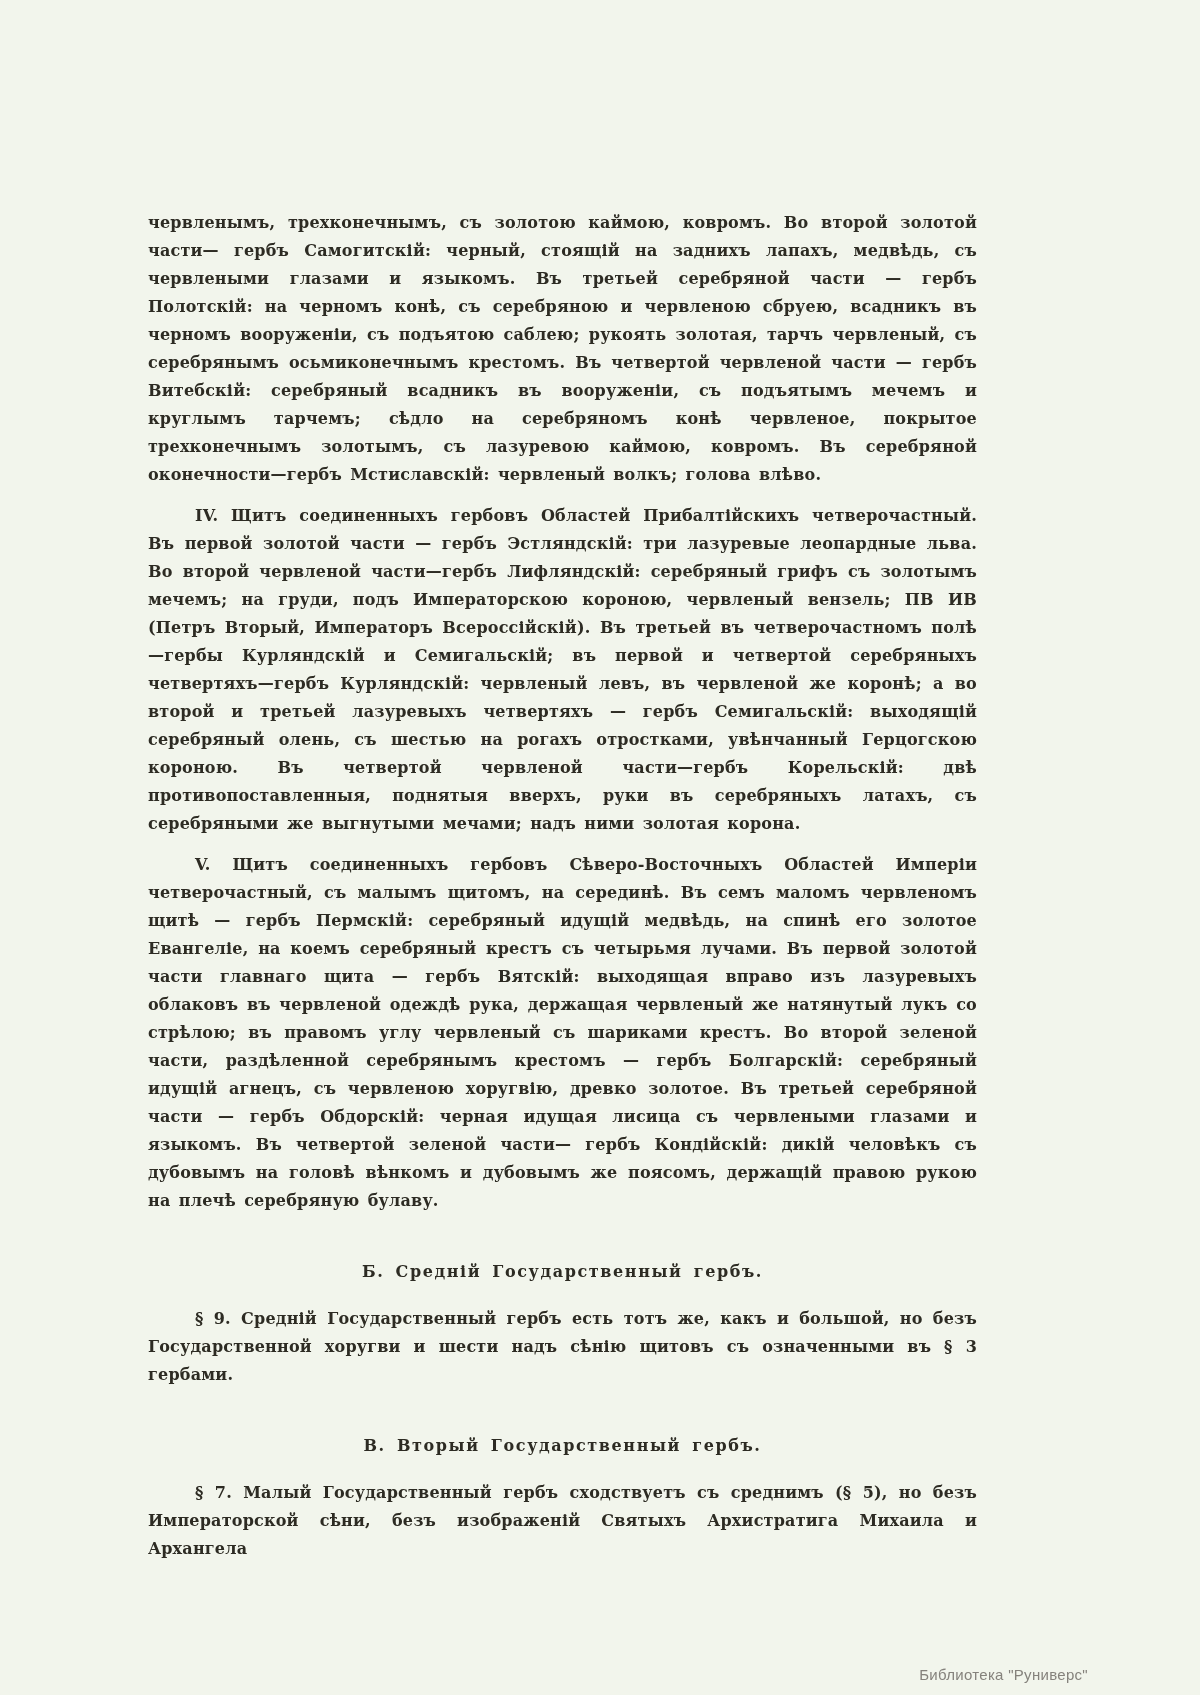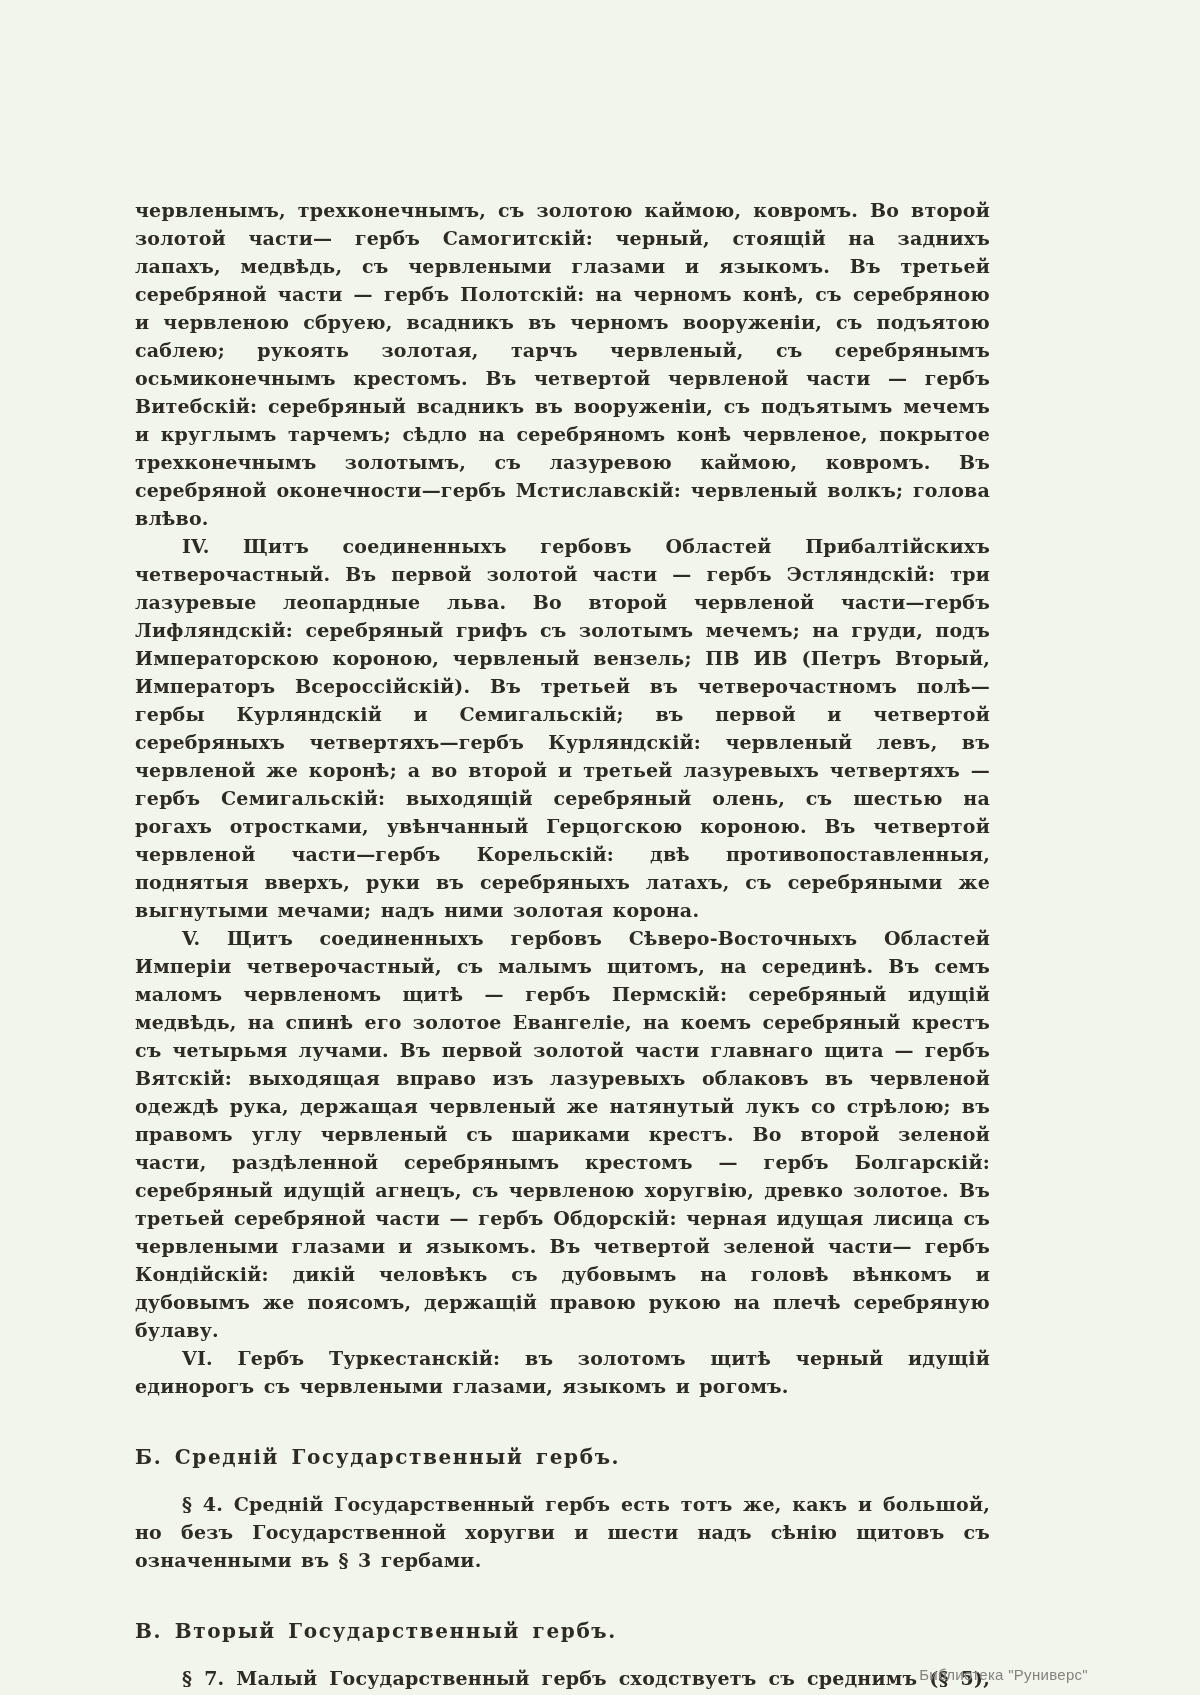--- a/index.html
+++ b/index.html
@@ -11,33 +11,34 @@
     font-family: "DejaVu Serif", "Liberation Serif", serif;
     position: relative;
     overflow: hidden;
   }
   .page {
     box-sizing: border-box;
     width: 1200px;
     padding: 196px 210px 0 135px;
   }
   .para {
-    font-size: 19px;
+    font-size: 16px;
     line-height: 28px;
     font-weight: 700;
     text-align: justify;
     word-spacing: 2.5px;
     letter-spacing: 0.2px;
-    margin: 0;
+    margin: 13px;
   }
   .para.indent { text-indent: 47px; }
   .heading {
-    font-size: 20px;
+    font-size: 16px;
     line-height: 22px;
     font-weight: 700;
+    text-align: center;
     letter-spacing: 1.6px;
     word-spacing: 4px;
     margin: 46px 0 22px 0;
   }
   .watermark {
     position: absolute;
     right: 112px;
     bottom: 12px;
     font-family: "Liberation Sans", "DejaVu Sans", sans-serif;
     font-size: 15px;
@@ -48,24 +49,23 @@
 </head>
 <body style="background: rgb(242, 245, 236); color: rgb(45, 43, 35);">
 
 <div class="page">
   <p class="para">червленымъ, трехконечнымъ, съ золотою каймою, ковромъ. Во второй золотой части— гербъ Самогитскій: черный, стоящій на заднихъ лапахъ, медвѣдь, съ червлеными глазами и языкомъ. Въ третьей серебряной части — гербъ Полотскій: на черномъ конѣ, съ серебряною и червленою сбруею, всадникъ въ черномъ вооруженіи, съ подъятою саблею; рукоять золотая, тарчъ червленый, съ серебрянымъ осьмиконечнымъ крестомъ. Въ четвертой червленой части — гербъ Витебскій: серебряный всадникъ въ вооруженіи, съ подъятымъ мечемъ и круглымъ тарчемъ; сѣдло на серебряномъ конѣ червленое, покрытое трехконечнымъ золотымъ, съ лазуревою каймою, ковромъ. Въ серебряной оконечности—гербъ Мстиславскій: червленый волкъ; голова влѣво.</p>
 
   <p class="para indent">IV. Щитъ соединенныхъ гербовъ Областей Прибалтійскихъ четверочастный. Въ первой золотой части — гербъ Эстляндскій: три лазуревые леопардные льва. Во второй червленой части—гербъ Лифляндскій: серебряный грифъ съ золотымъ мечемъ; на груди, подъ Императорскою короною, червленый вензель; ПВ ИВ (Петръ Вторый, Императоръ Всероссійскій). Въ третьей въ четверочастномъ полѣ—гербы Курляндскій и Семигальскій; въ первой и четвертой серебряныхъ четвертяхъ—гербъ Курляндскій: червленый левъ, въ червленой же коронѣ; а во второй и третьей лазуревыхъ четвертяхъ — гербъ Семигальскій: выходящій серебряный олень, съ шестью на рогахъ отростками, увѣнчанный Герцогскою короною. Въ четвертой червленой части—гербъ Корельскій: двѣ противопоставленныя, поднятыя вверхъ, руки въ серебряныхъ латахъ, съ серебряными же выгнутыми мечами; надъ ними золотая корона.</p>
 
   <p class="para indent">V. Щитъ соединенныхъ гербовъ Сѣверо-Восточныхъ Областей Имперіи четверочастный, съ малымъ щитомъ, на серединѣ. Въ семъ маломъ червленомъ щитѣ — гербъ Пермскій: серебряный идущій медвѣдь, на спинѣ его золотое Евангеліе, на коемъ серебряный крестъ съ четырьмя лучами. Въ первой золотой части главнаго щита — гербъ Вятскій: выходящая вправо изъ лазуревыхъ облаковъ въ червленой одеждѣ рука, держащая червленый же натянутый лукъ со стрѣлою; въ правомъ углу червленый съ шариками крестъ. Во второй зеленой части, раздѣленной серебрянымъ крестомъ — гербъ Болгарскій: серебряный идущій агнецъ, съ червленою хоругвію, древко золотое. Въ третьей серебряной части — гербъ Обдорскій: черная идущая лисица съ червлеными глазами и языкомъ. Въ четвертой зеленой части— гербъ Кондійскій: дикій человѣкъ съ дубовымъ на головѣ вѣнкомъ и дубовымъ же поясомъ, держащій правою рукою на плечѣ серебряную булаву.</p>
 
-  <p class="para indent">VI. Гербъ Туркестанскій: въ золотомъ щитѣ черный идущій единорогъ съ червлеными глазами, языкомъ и рогомъ.</p>
 
   <h2 class="heading">Б. Средній Государственный гербъ.</h2>
 
-  <p class="para indent">§ 4. Средній Государственный гербъ есть тотъ же, какъ и большой, но безъ Государственной хоругви и шести надъ сѣнію щитовъ съ означенными въ § 3 гербами.</p>
+  <p class="para indent">§ 9. Средній Государственный гербъ есть тотъ же, какъ и большой, но безъ Государственной хоругви и шести надъ сѣнію щитовъ съ означенными въ § 3 гербами.</p>
 
   <h2 class="heading">В. Вторый Государственный гербъ.</h2>
 
   <p class="para indent">§ 7. Малый Государственный гербъ сходствуетъ съ среднимъ (§ 5), но безъ Императорской сѣни, безъ изображеній Святыхъ Архистратига Михаила и Архангела</p>
 </div>
 
 <div class="watermark" style="color: rgb(133, 130, 124);">Библиотека "Руниверс"</div>
 
 </body></html>

